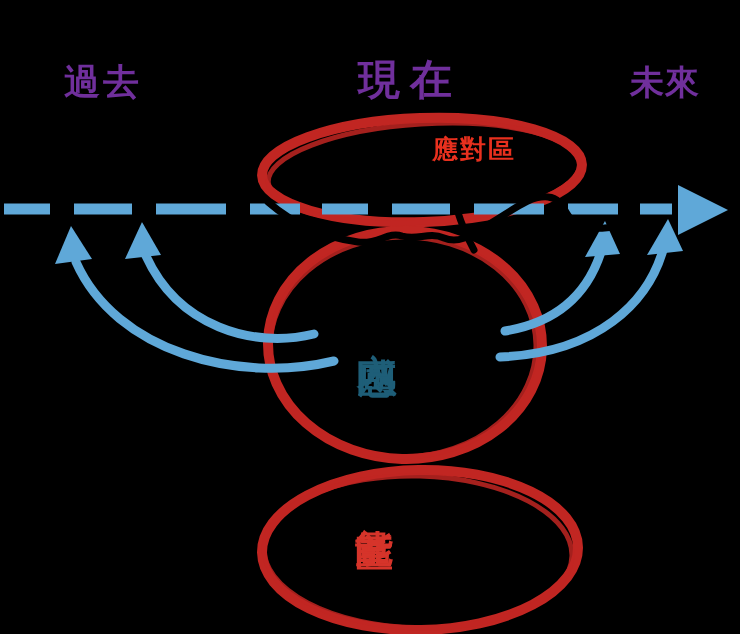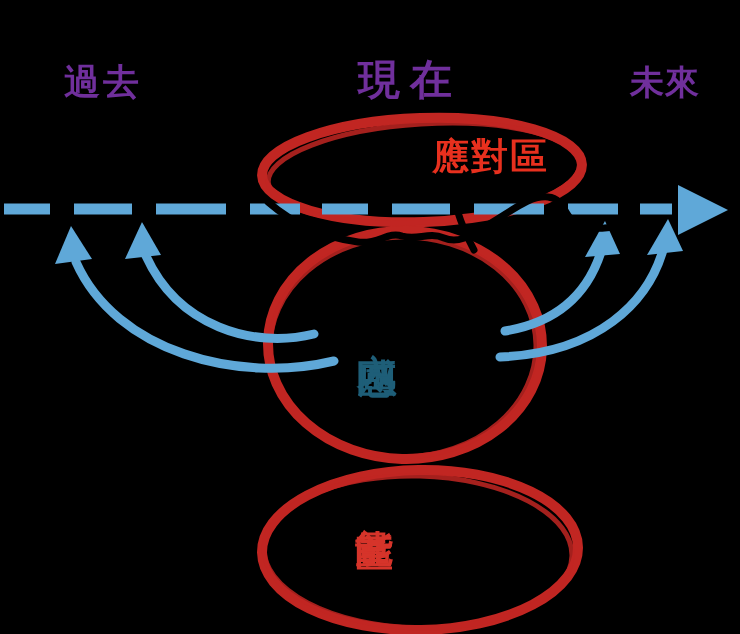--- a/index.html
+++ b/index.html
@@ -24,21 +24,21 @@
     position: absolute;
     z-index: 2;
     font-weight: 700;
     white-space: nowrap;
     user-select: none;
   }
   .lbl-past    { left: 64px;  top: 58px;  font-size: 36px; letter-spacing: 3px;  color: #702f9c; }
   .lbl-present { left: 358px; top: 52px;  font-size: 42px; letter-spacing: 10px; color: #702f9c; }
   .lbl-future  { left: 630px; top: 60px;  font-size: 34px; letter-spacing: 1px;  color: #702f9c; }
   .lbl-timeline{ left: 6px;   top: 142px; font-size: 29px; letter-spacing: 0px;  color: #702f9c; }
-  .lbl-coping  { left: 432px; top: 132px; font-size: 37px; letter-spacing: 2px;  color: #e8301e; }
+  .lbl-coping  { left: 432px; top: 132px; font-size: 26px; letter-spacing: 2px;  color: #e8301e; }
   .lbl-vert {
     writing-mode: vertical-rl;
     text-orientation: upright;
     letter-spacing: 4px;
   }
   .lbl-inner  { left: 350px; top: 322px; font-size: 40px; color: #1e5e78; }
   .lbl-energy { left: 348px; top: 498px; font-size: 38px; color: #d6342a; }
 </style>
 </head>
 <body>

